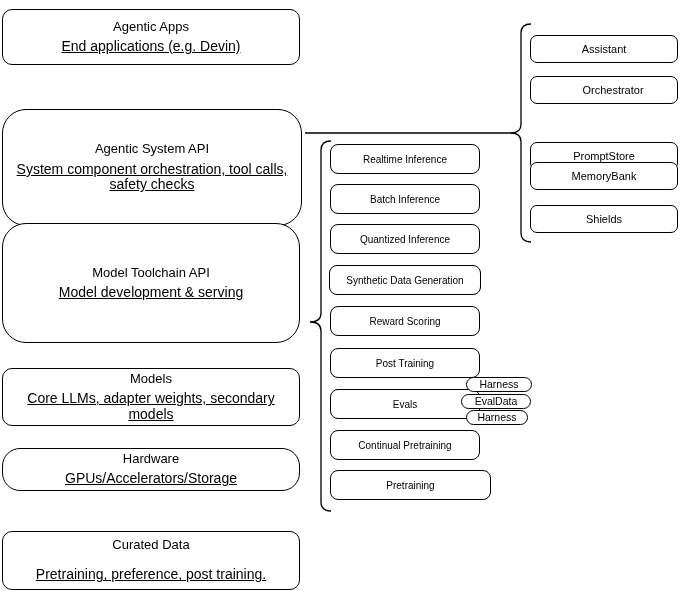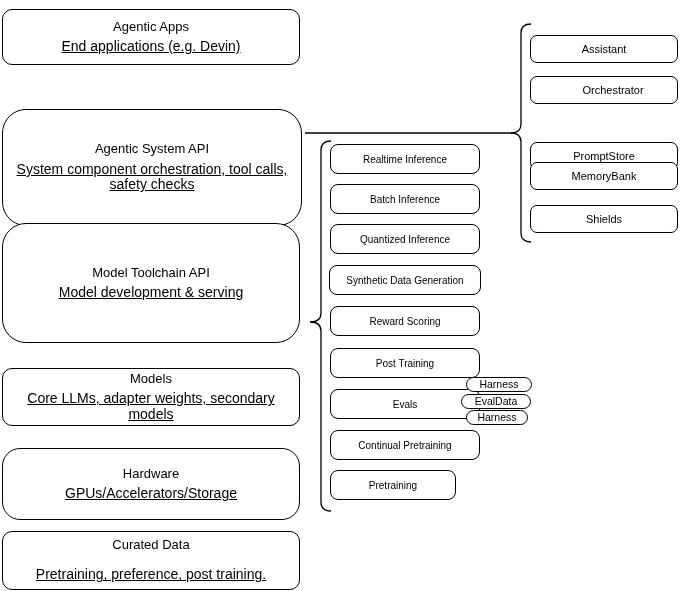--- a/index.html
+++ b/index.html
@@ -55,21 +55,21 @@
   <div class="node round-lg" style="left:2px;top:223px;width:298px;height:120px;">
     <div class="title">Model Toolchain API</div>
     <div class="subtitle">Model development &amp; serving</div>
   </div>
 
   <div class="node round-md" style="left:2px;top:368px;width:298px;height:58px;">
     <div class="title">Models</div>
     <div class="subtitle">Core LLMs, adapter weights, secondary models</div>
   </div>
 
-  <div class="node round-md" style="left:2px;top:448px;width:298px;height:72px;border-radius:18px;">
+  <div class="node round-md" style="left:2px;top:448px;width:298px;height:43px;border-radius:18px;">
     <div class="title">Hardware</div>
     <div class="subtitle">GPUs/Accelerators/Storage</div>
   </div>
 
   <div class="node round-md" style="left:2px;top:531px;width:298px;height:59px;gap:10px;">
     <div class="title">Curated Data</div>
     <div class="subtitle">Pretraining, preference, post training.</div>
   </div>
 
   <div class="node mid" style="left:330px;top:144px;width:150px;height:30px;">
@@ -89,21 +89,21 @@
   </div>
   <div class="node mid" style="left:330px;top:348px;width:150px;height:30px;">
     <span>Post Training</span>
   </div>
   <div class="node mid" style="left:330px;top:389px;width:150px;height:30px;">
     <span>Evals</span>
   </div>
   <div class="node mid" style="left:330px;top:430px;width:150px;height:30px;">
     <span>Continual Pretraining</span>
   </div>
-  <div class="node mid" style="left:330px;top:470px;width:126px;height:30px;">
+  <div class="node mid" style="left:330px;top:470px;width:161px;height:30px;">
     <span>Pretraining</span>
   </div>
 
   <div class="pill" style="left:466px;top:377px;width:66px;height:15px;">
     <span>Harness</span>
   </div>
   <div class="pill" style="left:461px;top:394px;width:70px;height:15px;">
     <span>EvalData</span>
   </div>
   <div class="pill" style="left:466px;top:410px;width:62px;height:15px;">

